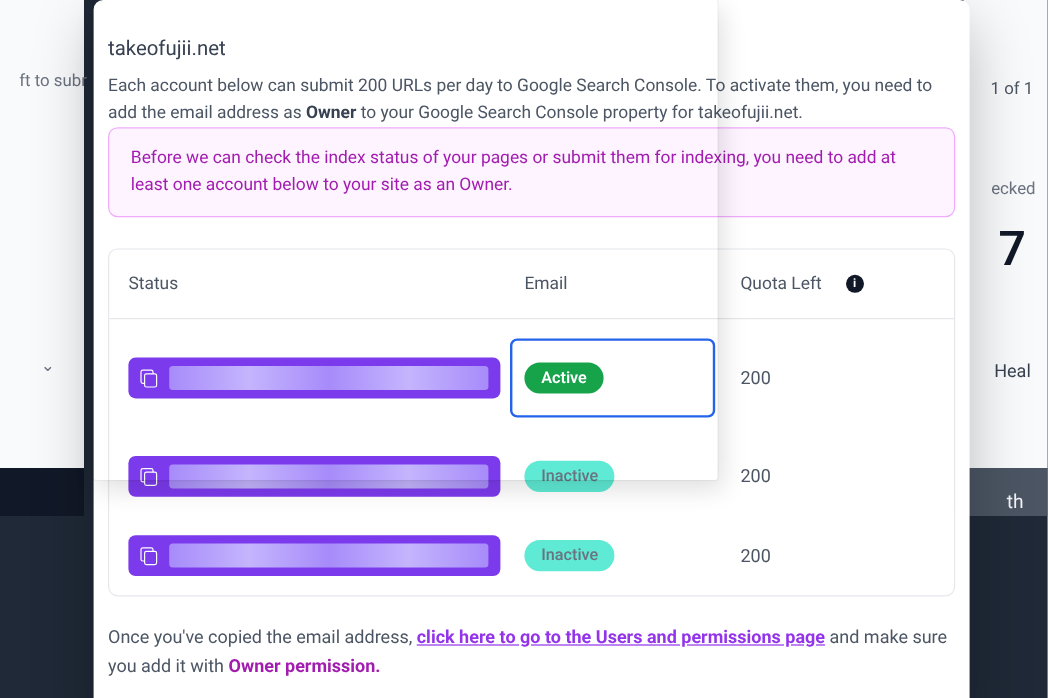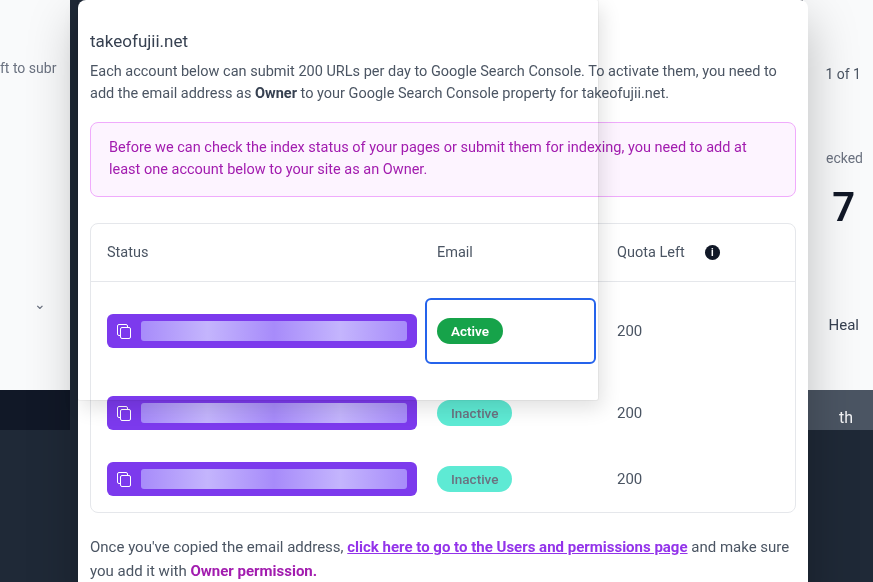--- a/index.html
+++ b/index.html
@@ -7,33 +7,33 @@
     font-family: -apple-system, BlinkMacSystemFont, "Segoe UI", Roboto, sans-serif;
     background: #1f2937;
     width: 873px;
     height: 582px;
     overflow: hidden;
     position: relative;
     color: #374151;
   }
   
   .bg-left {
-    position: absolute; left: 0; top: 60px; color: #6b7280; font-size: 14px;
+    position: absolute; left: 16px; top: 60px; color: #6b7280; font-size: 14px;
   }
   .bg-right-top {
     position: absolute; right: 12px; top: 66px; color: #4b5563; font-size: 14px;
   }
   .bg-right-mid {
     position: absolute; right: 10px; top: 150px; color: #6b7280; font-size: 14px;
   }
   .bg-right-big {
     position: absolute; right: 18px; top: 184px; color: #111827; font-size: 40px; font-weight: 600;
   }
   .bg-right-heal {
-    position: absolute; right: 14px; top: 316px; color: #374151; font-size: 15px;
+    position: absolute; right: 14px; top: 300px; color: #374151; font-size: 15px;
   }
   .bg-right-th {
     position: absolute; right: 20px; top: 408px; color: #f3f4f6; font-size: 16px;
   }
   .bg-block-white {
     position: absolute; left:0; top:0; width:70px; height:400px; background:#f9fafb;
   }
   .bg-block-white2 {
     position: absolute; right:0; top:0; width:70px; height:390px; background:#f9fafb;
   }
@@ -54,21 +54,21 @@
     width: 730px;
     background: #ffffff;
     border-radius: 8px;
     box-shadow: 0 20px 50px rgba(0,0,0,.25);
     padding: 14px 12px 30px 12px;
   }
   .hdr-title {
     font-size: 17px; color: #374151; margin-bottom: 10px; margin-top: 17px;
   }
   .hdr-desc {
-    font-size: 14.5px; color: #4b5563; line-height: 1.55; margin-bottom: 16px;
+    font-size: 14.5px; color: #4b5563; line-height: 1.55; 
   }
   .hdr-desc b { font-weight: 700; color:#374151;}
   .notice {
     background: #fdf4ff;
     border: 1px solid #f0abfc;
     border-radius: 8px;
     padding: 14px 18px;
     color: #a21caf;
     font-size: 14.5px;
     line-height: 1.55;

